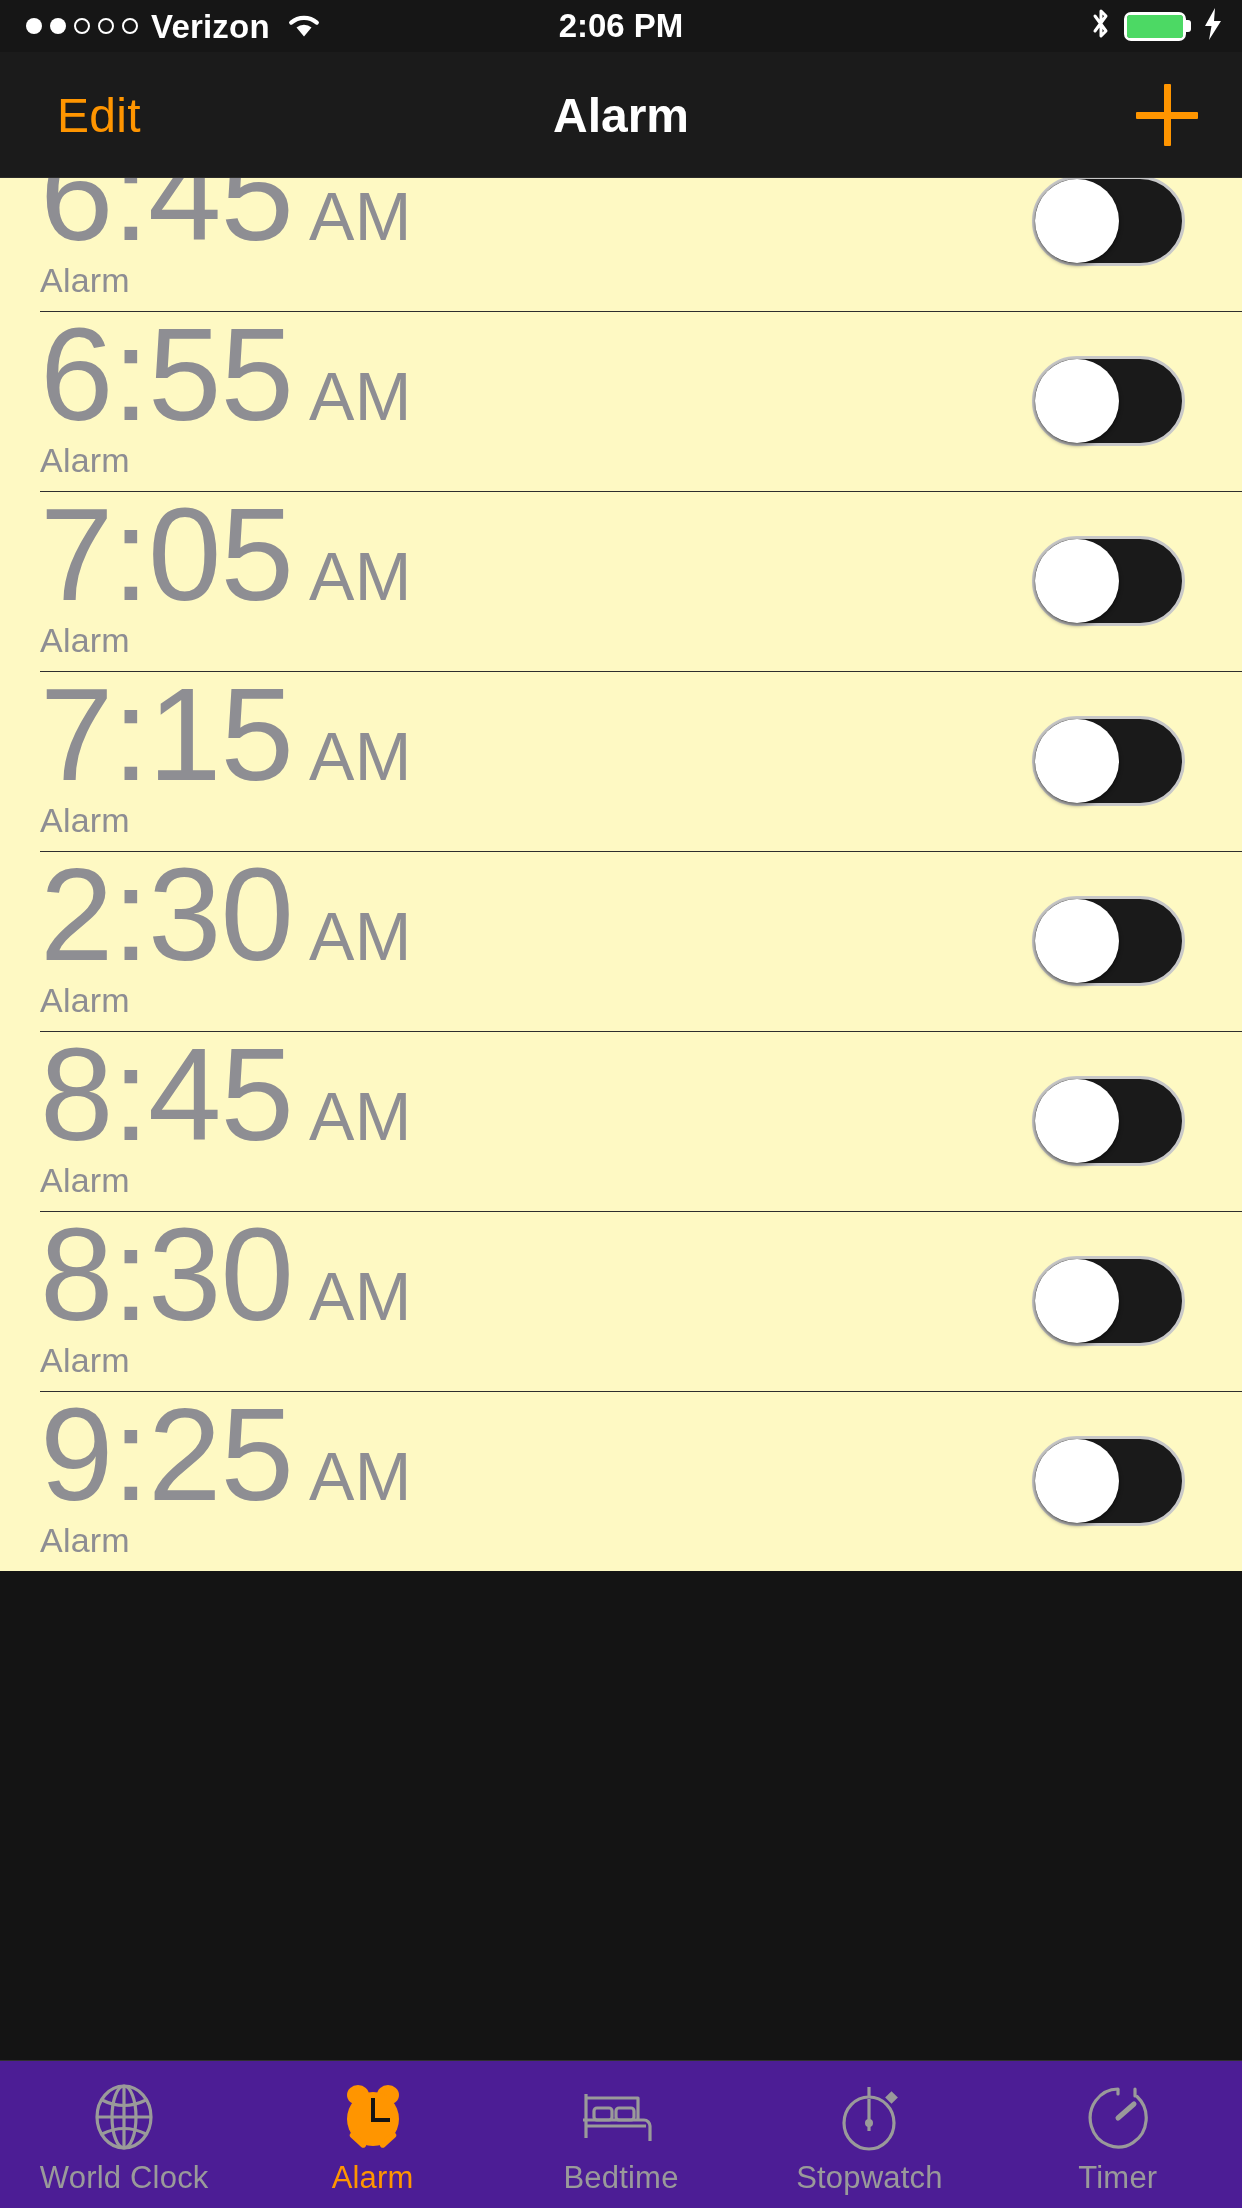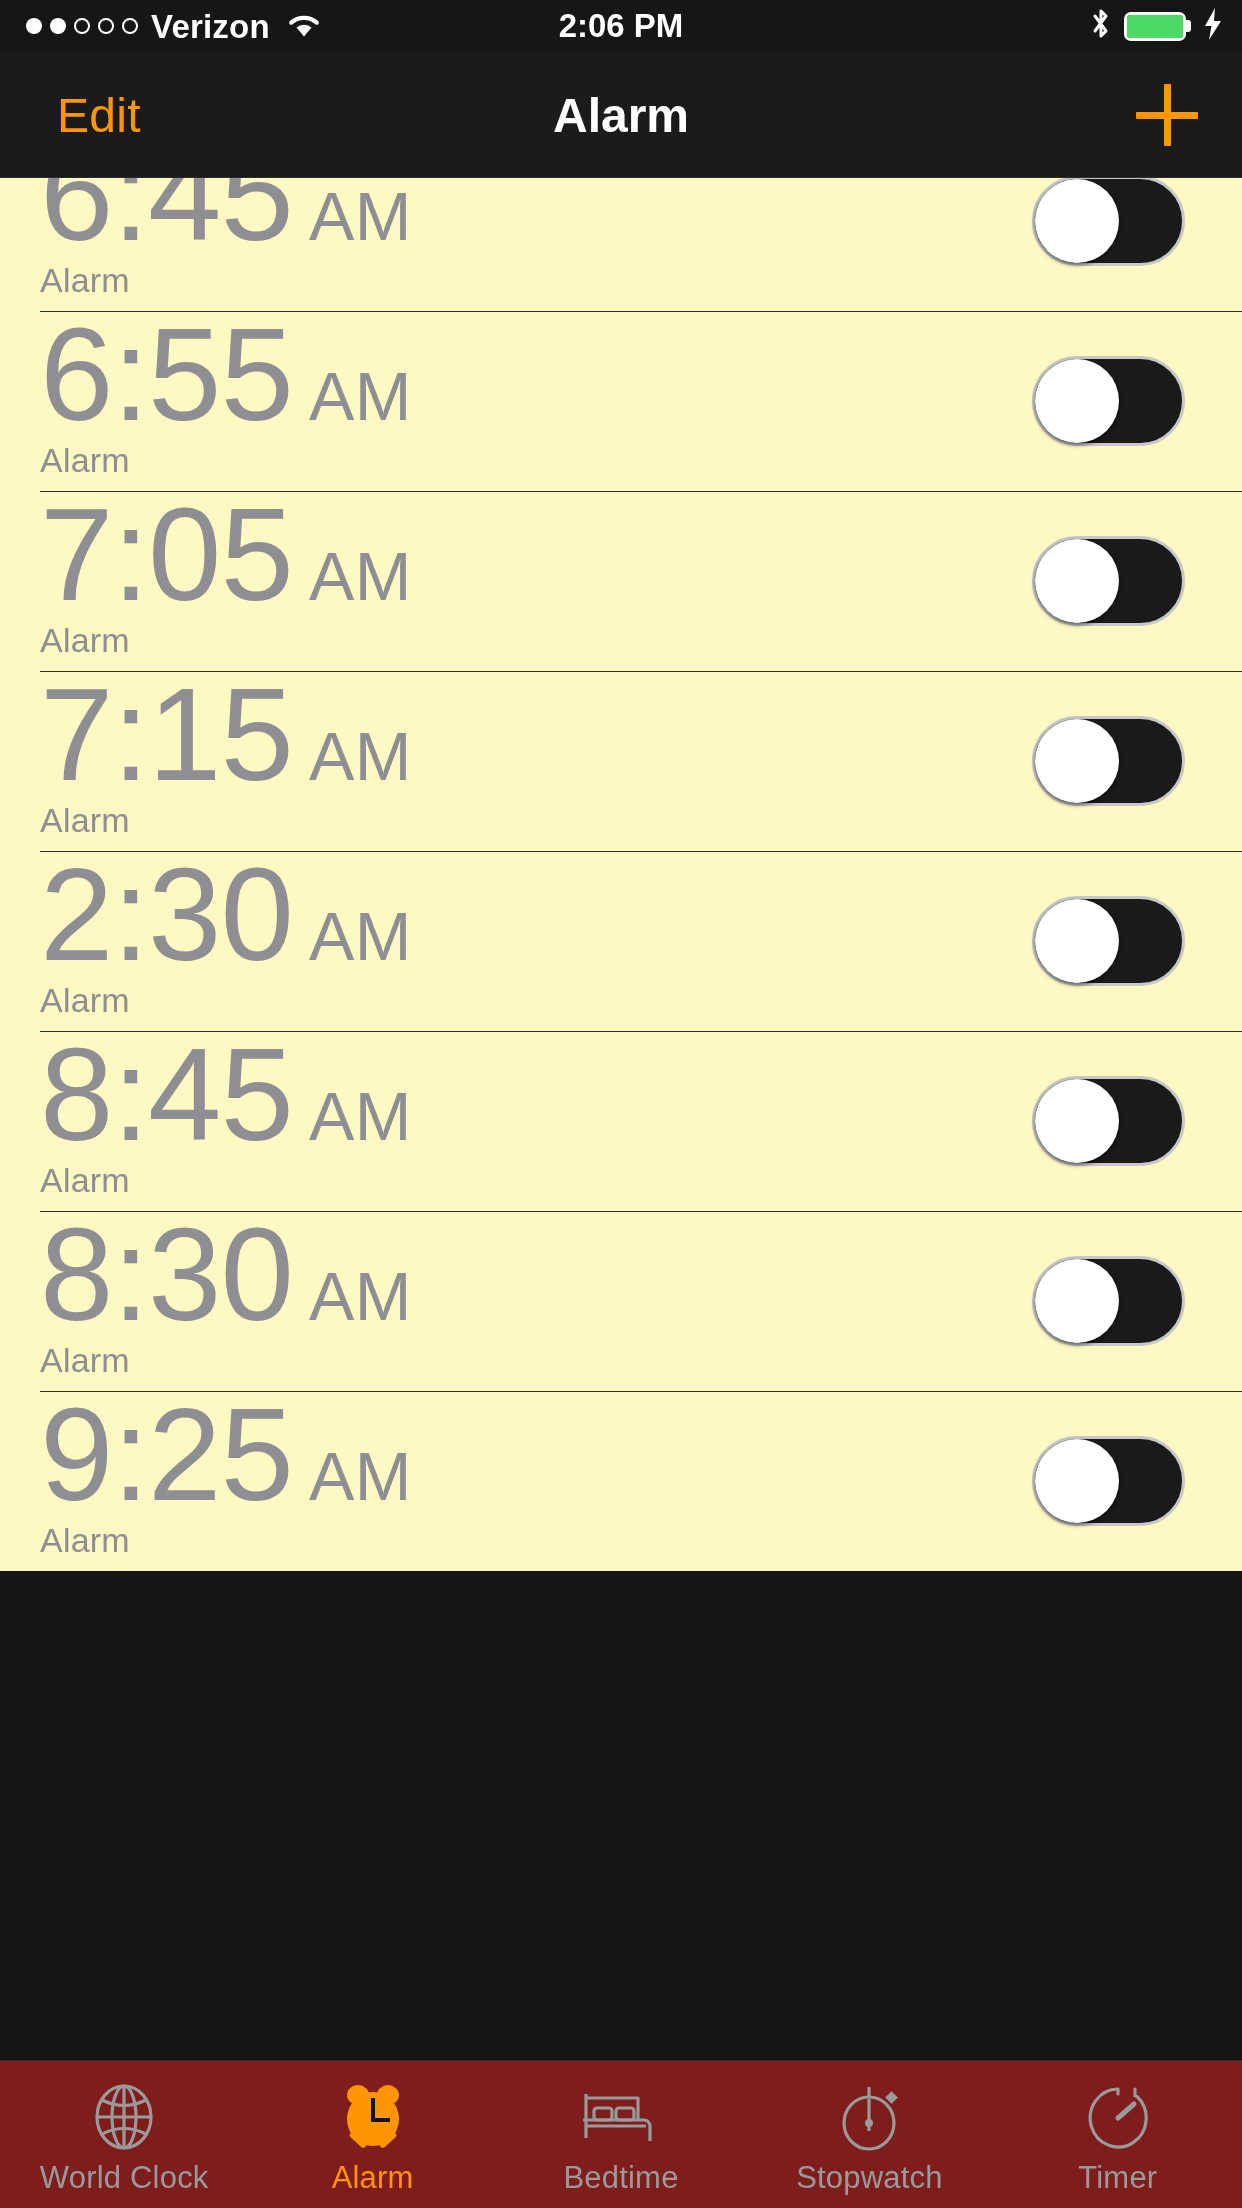--- a/index.html
+++ b/index.html
@@ -153,21 +153,21 @@
     position:absolute; top:0px; left:0px;
     width:84px; height:84px; border-radius:50%;
     background:#ffffff;
     box-shadow:0 2px 4px rgba(0,0,0,.55);
   }
 
   
   .tab-bar{
     position:absolute; bottom:0; left:0;
     width:1242px; height:148px;
-    background:#7f1d1d;
+    background:#4c1d95;
     border-top:1px solid #303030;
     display:flex;
   }
   .tab-item{
     flex:1; display:flex; flex-direction:column;
     align-items:center; justify-content:center;
     gap:6px; cursor:pointer;
     padding-top:6px;
   }
   .tab-ic{ height:74px; display:flex; align-items:center; justify-content:center; }

